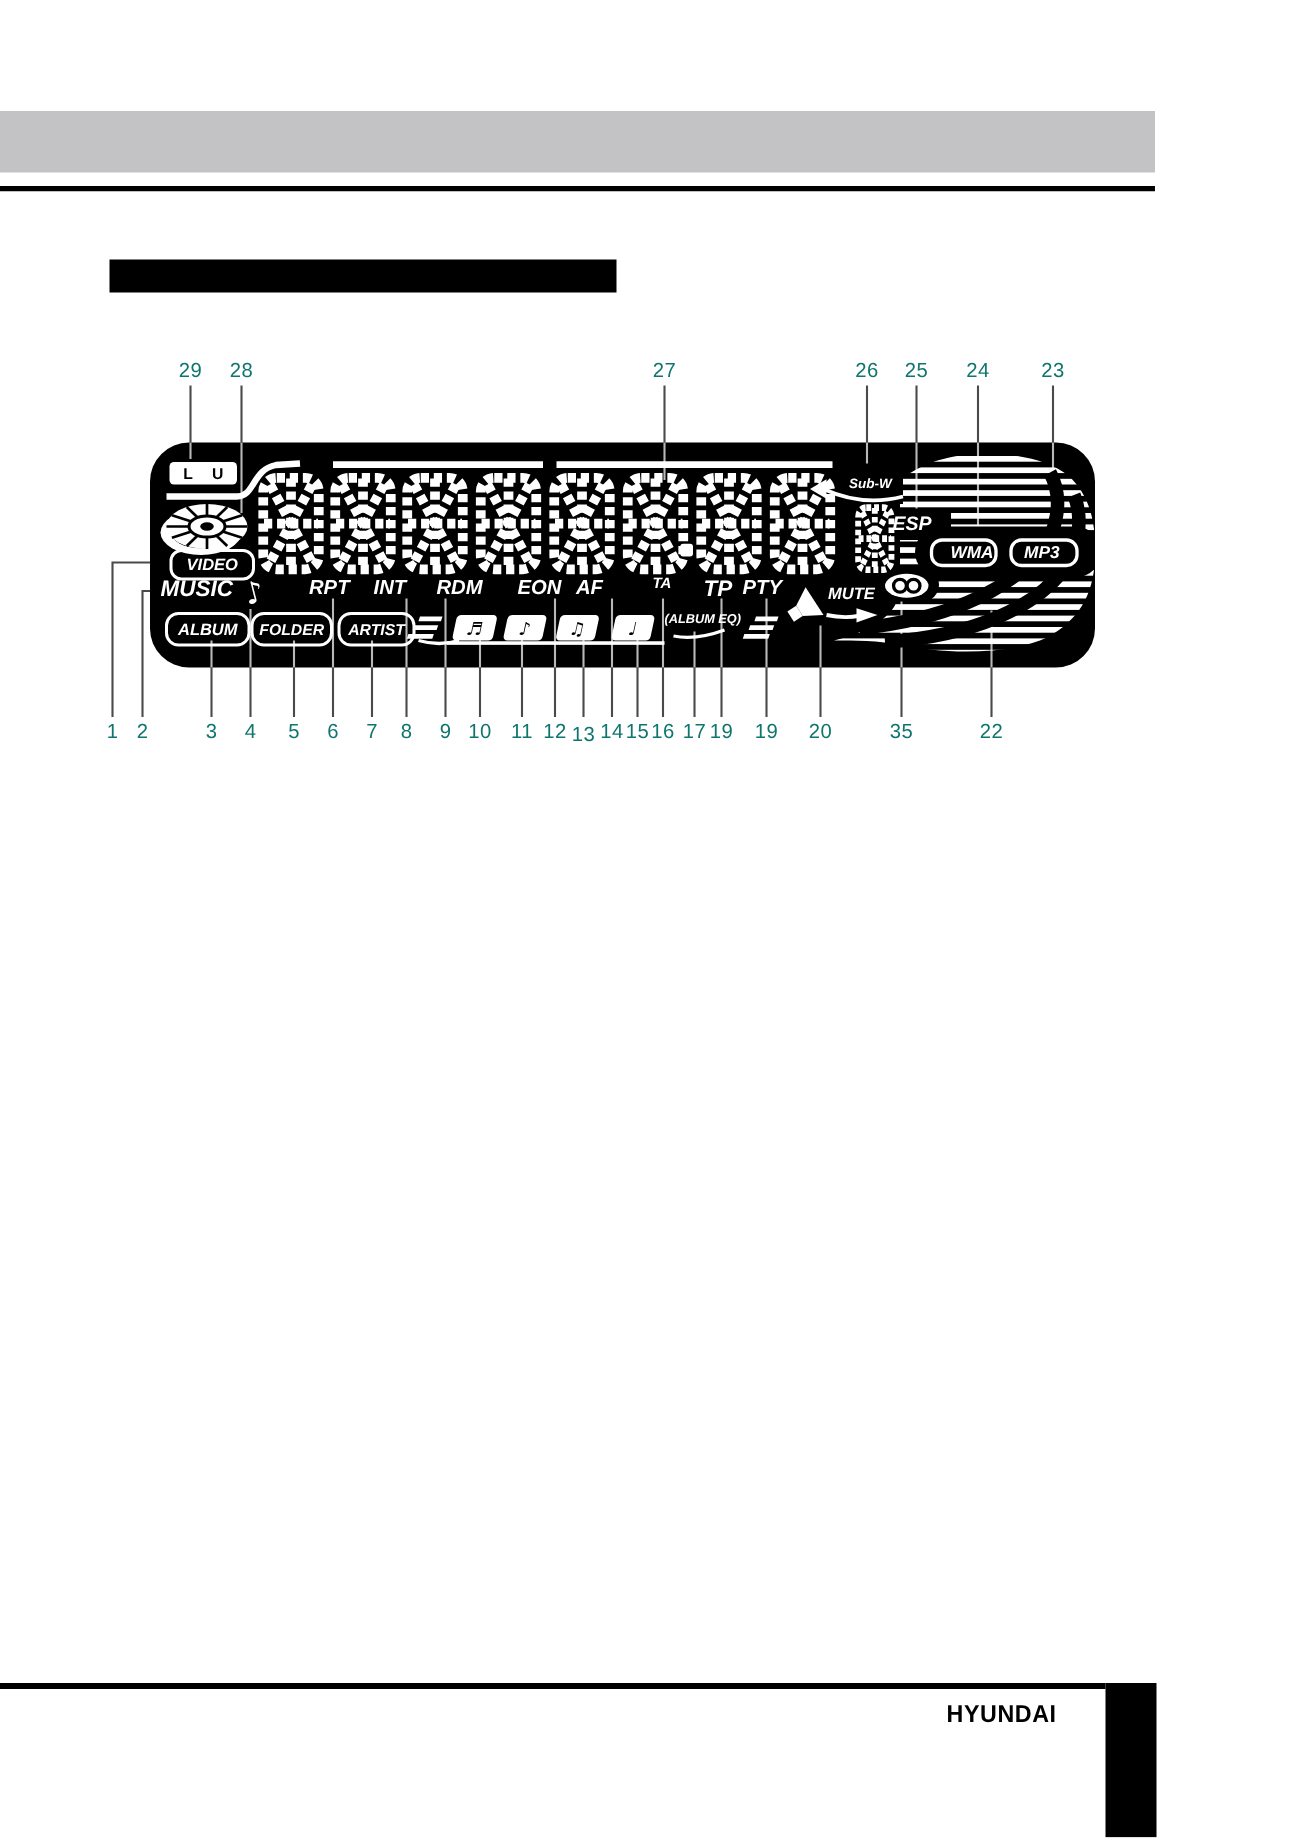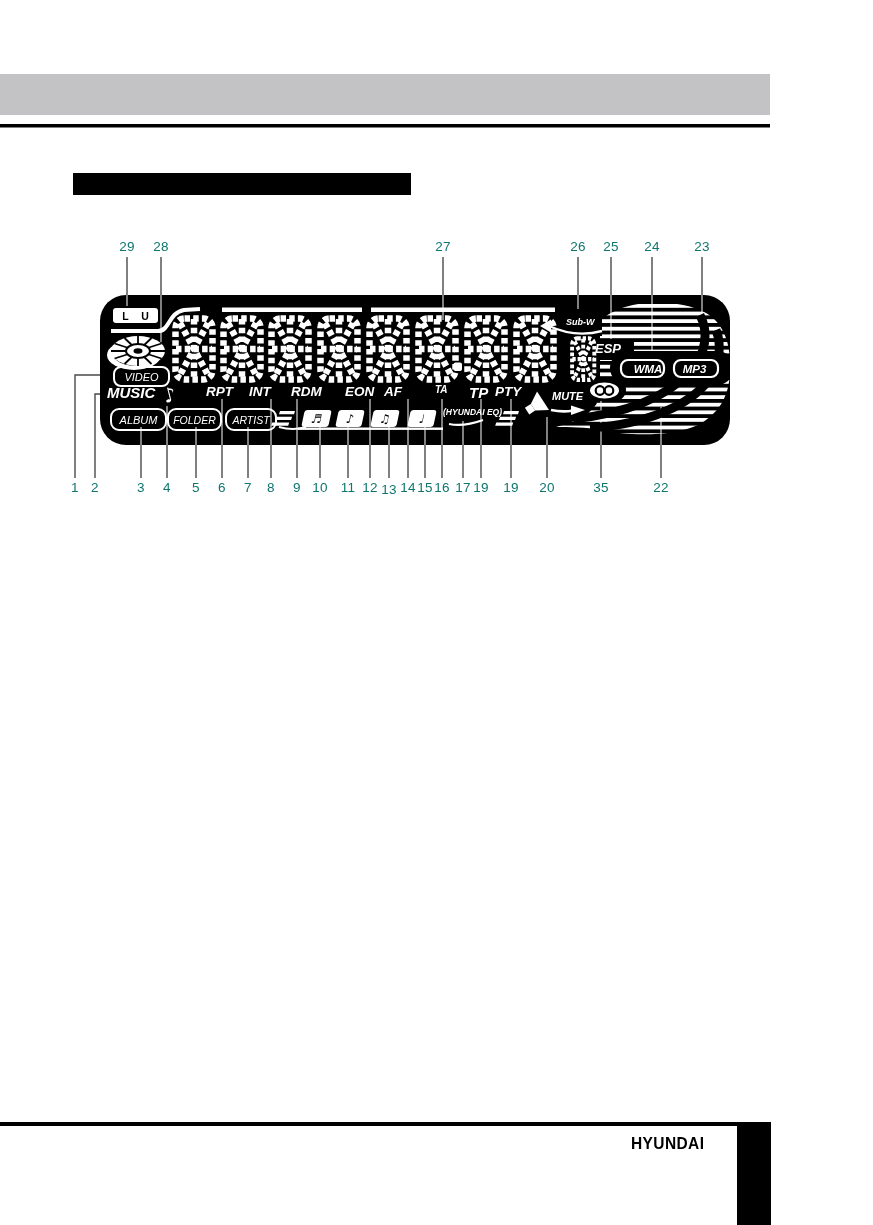--- a/index.html
+++ b/index.html
@@ -3,21 +3,21 @@
 <meta charset="utf-8">
 <style>
   html,body{margin:0;padding:0;background:#fff;}
   #page{position:relative;width:873px;height:1225px;background:#ffffff;overflow:hidden;
         font-family:"Liberation Sans",sans-serif;}
   .abs{position:absolute;}
   .callout{position:absolute;width:26px;margin-left:-13px;text-align:center;
            font-size:13.5px;color:#0f766e;letter-spacing:0.3px;}
   .dlabel{position:absolute;color:#fff;font-weight:bold;font-style:italic;white-space:nowrap;}
   .dbox{position:absolute;border:2px solid #fff;border-radius:9px;color:#fff;
-        font-weight:normal;font-style:italic;display:flex;align-items:center;justify-content:center;text-align:center;}
+        font-weight:bold;font-style:italic;display:flex;align-items:center;justify-content:center;text-align:center;}
   .chip{position:absolute;background:#fff;border-radius:3px;transform:skewX(-12deg);
         display:flex;align-items:center;justify-content:center;color:#000;
         font-family:"DejaVu Sans",sans-serif;font-size:12px;font-weight:bold;}
   #lu-box{position:absolute;left:113px;top:308px;width:45px;height:15px;background:#fff;
           border-radius:3px;color:#000;font-weight:bold;font-size:10.5px;
           display:flex;align-items:center;justify-content:center;word-spacing:10px;}
   #note4{position:absolute;left:163px;top:383px;color:#fff;font-size:20px;
          font-family:"DejaVu Sans",sans-serif;transform:rotate(-14deg);}
   #brand-logo{position:absolute;left:631px;top:1135px;font-size:15.5px;font-weight:800;
               color:#000;letter-spacing:0.4px;transform:scaleY(1.05);}
@@ -278,21 +278,21 @@
   <div class="dlabel" style="left:384px;top:384px;font-size:13.5px">AF</div>
   <div class="dlabel" style="left:435px;top:384px;font-size:10px">TA</div>
   <div class="dlabel" style="left:469px;top:384px;font-size:15px">TP</div>
   <div class="dlabel" style="left:495px;top:384px;font-size:13.5px">PTY</div>
 
   <div class="chip" style="left:303px;top:410px;width:27px;height:17px">♬</div>
   <div class="chip" style="left:337px;top:410px;width:26px;height:17px">♪</div>
   <div class="chip" style="left:372px;top:410px;width:26px;height:17px">♫</div>
   <div class="chip" style="left:409px;top:410px;width:26px;height:17px">♩</div>
 
-  <div class="dlabel" style="left:443px;top:407px;font-size:8.5px">(HYUNDAI EQ)</div>
+  <div class="dlabel" style="left:443px;top:407px;font-size:8.5px">(ALBUM EQ)</div>
 
   <div class="dlabel" style="left:566px;top:317px;font-size:9px">Sub-W</div>
   <div class="dlabel" style="left:595px;top:341px;font-size:13px">ESP</div>
   <div class="dlabel" style="left:552px;top:390px;font-size:11px">MUTE</div>
 
   <div class="dlabel" style="left:621px;top:360px;width:54px;height:17px;font-size:11.5px;display:flex;align-items:center;justify-content:center">WMA</div>
   <div class="dlabel" style="left:674px;top:360px;width:41px;height:17px;font-size:11.5px;display:flex;align-items:center;justify-content:center">MP3</div>
 
   <div id="brand-logo">HYUNDAI</div>
 

